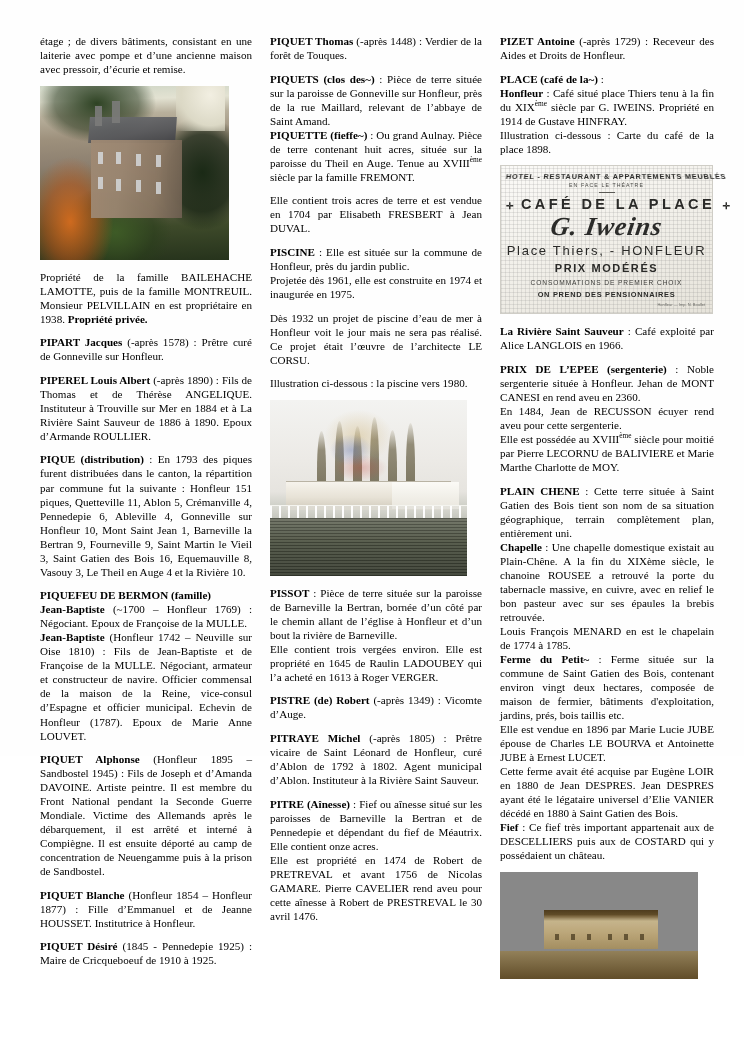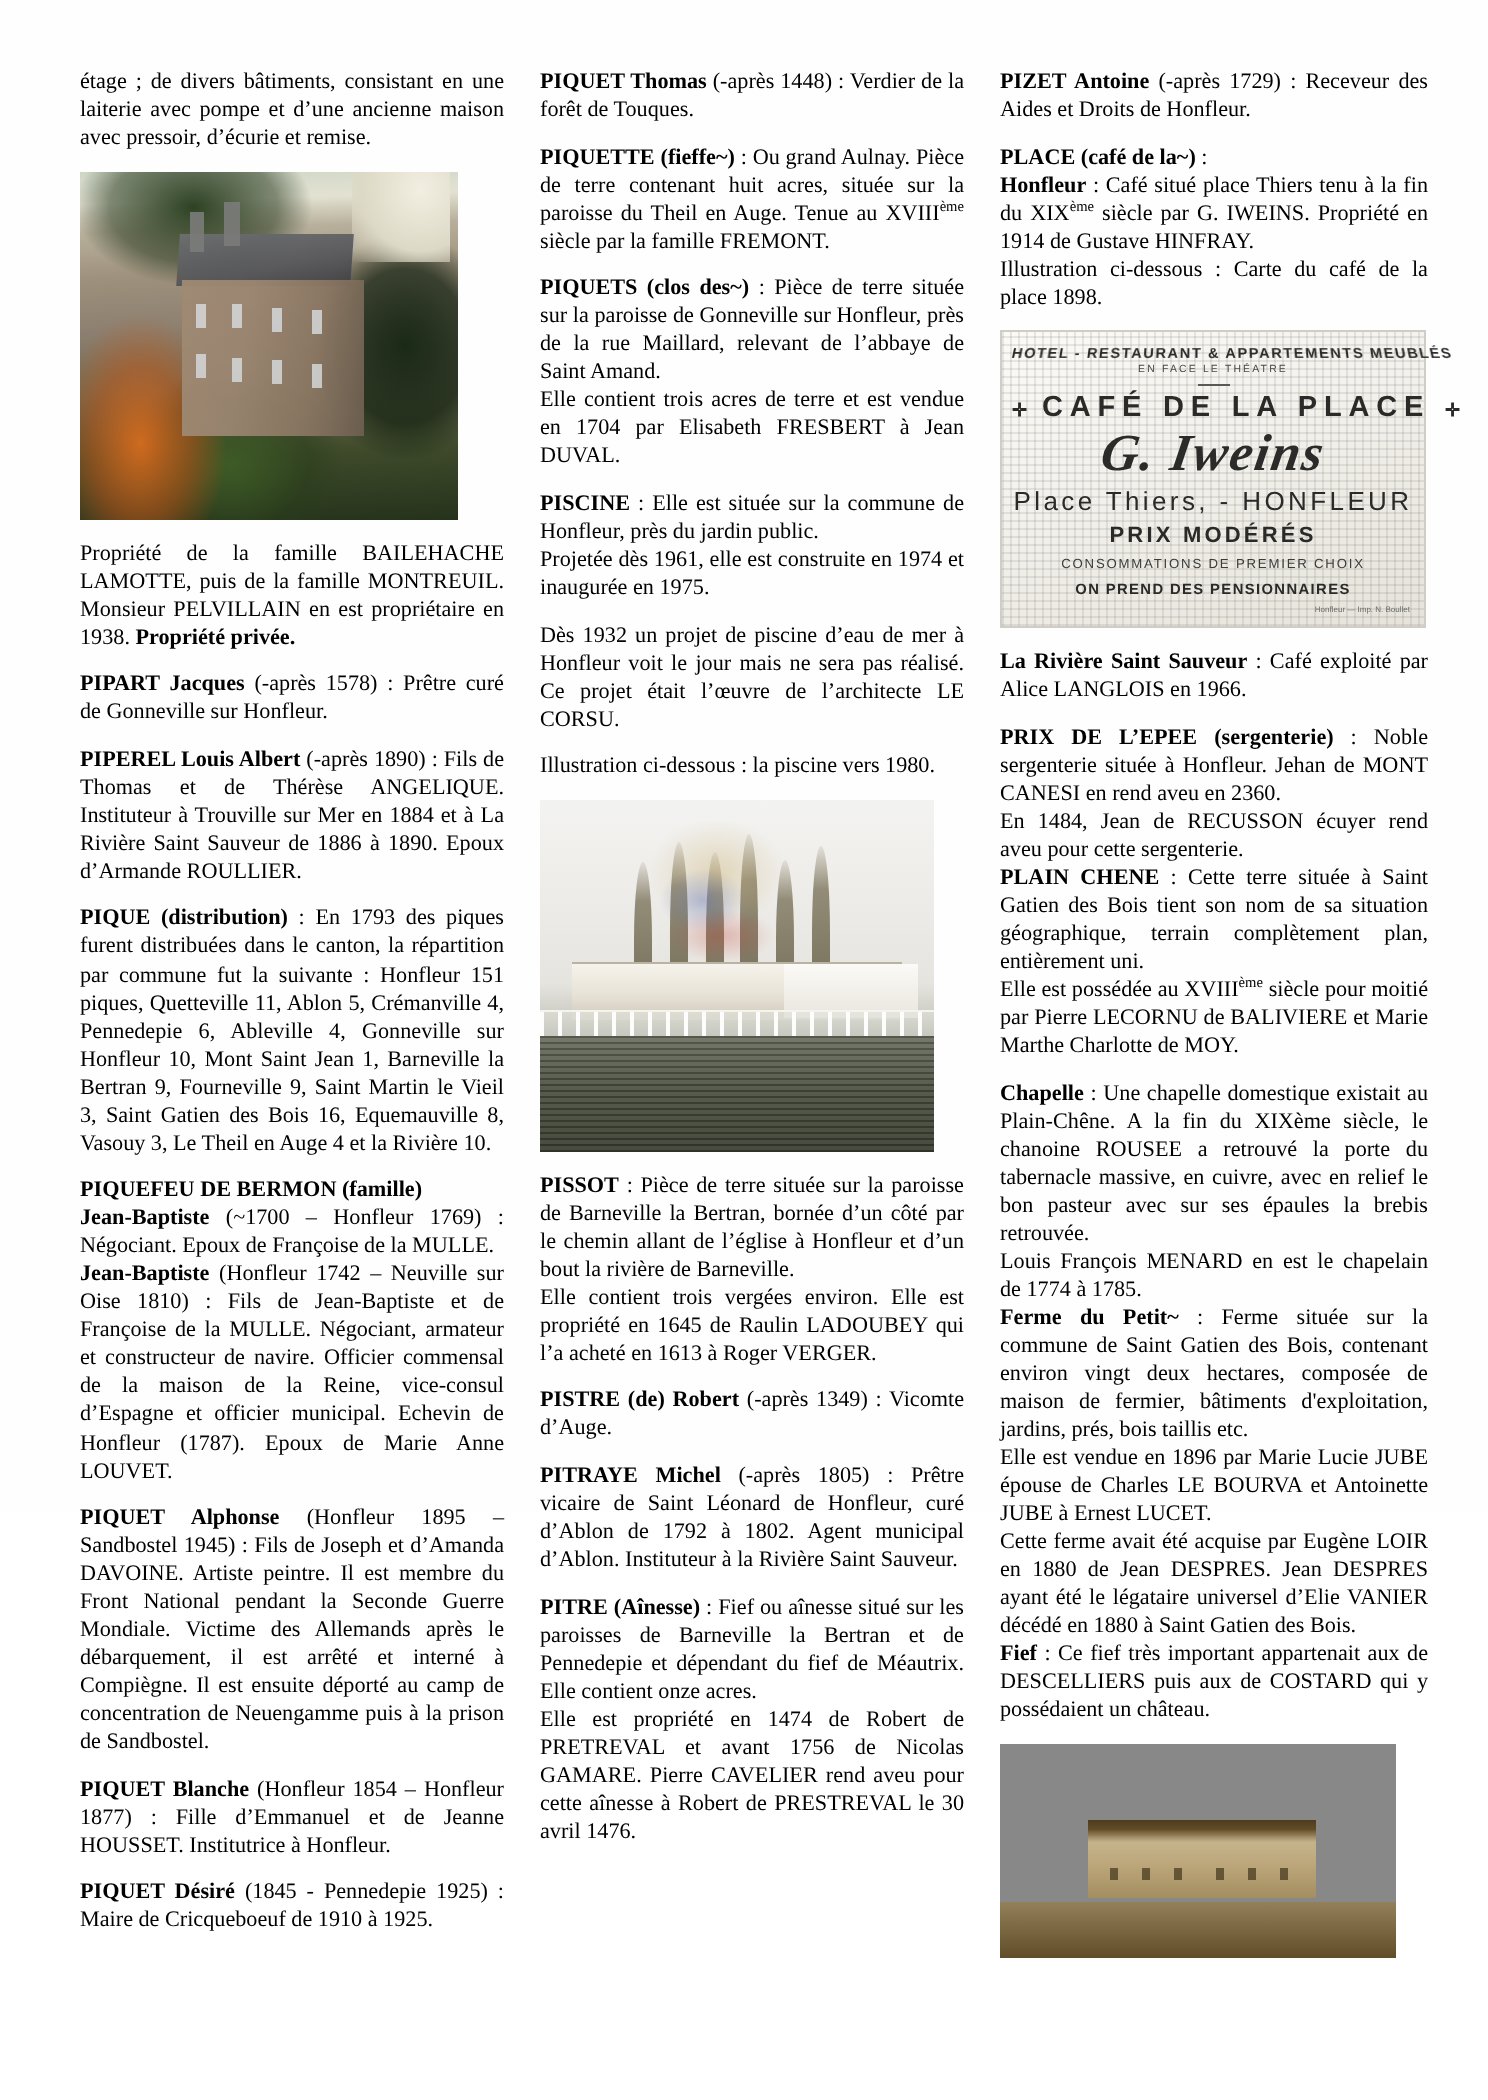--- a/index.html
+++ b/index.html
@@ -361,23 +361,23 @@
       <p class="entry"><span class="hw">PIQUET Blanche</span><span> (Honfleur 1854 – Honfleur 1877) : Fille d’Emmanuel et de Jeanne HOUSSET. Institutrice à Honfleur.</span></p>
 
       <p class="entry"><span class="hw">PIQUET Désiré</span><span> (1845 - Pennedepie 1925) : Maire de Cricqueboeuf de 1910 à 1925.</span></p>
 
     </div>
 
     <div class="col col-2">
 
       <p class="entry"><span class="hw">PIQUET Thomas</span><span> (-après 1448) : Verdier de la forêt de Touques.</span></p>
 
+      <p class="entry tight"><span class="hw">PIQUETS (clos des~)</span><span> : Pièce de terre située sur la paroisse de Gonneville sur Honfleur, près de la rue Maillard, relevant de l’abbaye de Saint Amand.</span></p>
+
       <p class="entry"><span class="hw">PIQUETTE (fieffe~)</span><span> : Ou grand Aulnay. Pièce de terre contenant huit acres, située sur la paroisse du Theil en Auge. Tenue au XVIII</span><span class="sup">ème</span><span> siècle par la famille FREMONT.</span></p>
-
-      <p class="entry tight"><span class="hw">PIQUETS (clos des~)</span><span> : Pièce de terre située sur la paroisse de Gonneville sur Honfleur, près de la rue Maillard, relevant de l’abbaye de Saint Amand.</span></p>
       <p class="entry">Elle contient trois acres de terre et est vendue en 1704 par Elisabeth FRESBERT à Jean DUVAL.</p>
 
 
       <p class="entry tight"><span class="hw">PISCINE</span><span> : Elle est située sur la commune de Honfleur, près du jardin public.</span></p>
       <p class="entry">Projetée dès 1961, elle est construite en 1974 et inaugurée en 1975.</p>
       <p class="entry">Dès 1932 un projet de piscine d’eau de mer à Honfleur voit le jour mais ne sera pas réalisé. Ce projet était l’œuvre de l’architecte LE CORSU.</p>
       <p class="entry">Illustration ci-dessous : la piscine vers 1980.</p>
 
       <figure>
         <div class="photo photo-pool">
@@ -427,23 +427,23 @@
           <div class="card-cons">CONSOMMATIONS DE PREMIER CHOIX</div>
           <div class="card-pens">ON PREND DES PENSIONNAIRES</div>
           <div class="card-imp">Honfleur — Imp. N. Boullet</div>
         </div>
       </figure>
 
       <p class="entry"><span class="hw">La Rivière Saint Sauveur</span><span> : Café exploité par Alice LANGLOIS en 1966.</span></p>
 
       <p class="entry tight"><span class="hw">PRIX DE L’EPEE (sergenterie)</span><span> : Noble sergenterie située à Honfleur. Jehan de MONT CANESI en rend aveu en 2360.</span></p>
       <p class="entry tight">En 1484, Jean de RECUSSON écuyer rend aveu pour cette sergenterie.</p>
+      <p class="entry"><span>Elle est possédée au XVIII</span><span class="sup">ème</span><span> siècle pour moitié par Pierre LECORNU de BALIVIERE et Marie Marthe Charlotte de MOY.</span></p>
+
       <p class="entry tight"><span class="hw">PLAIN CHENE</span><span> : Cette terre située à Saint Gatien des Bois tient son nom de sa situation géographique, terrain complètement plan, entièrement uni.</span></p>
-
-      <p class="entry"><span>Elle est possédée au XVIII</span><span class="sup">ème</span><span> siècle pour moitié par Pierre LECORNU de BALIVIERE et Marie Marthe Charlotte de MOY.</span></p>
 
       <p class="entry tight"><span class="hw">Chapelle</span><span> : Une chapelle domestique existait au Plain-Chêne. A la fin du XIXème siècle, le chanoine ROUSEE a retrouvé la porte du tabernacle massive, en cuivre, avec en relief le bon pasteur avec sur ses épaules la brebis retrouvée.</span></p>
       <p class="entry tight">Louis François MENARD en est le chapelain de 1774 à 1785.</p>
 
       <p class="entry tight"><span class="hw">Ferme du Petit~</span><span> : Ferme située sur la commune de Saint Gatien des Bois, contenant environ vingt deux hectares, composée de maison de fermier, bâtiments d'exploitation, jardins, prés, bois taillis etc.</span></p>
       <p class="entry tight">Elle est vendue en 1896 par Marie Lucie JUBE épouse de Charles LE BOURVA et Antoinette JUBE à Ernest LUCET.</p>
       <p class="entry tight">Cette ferme avait été acquise par Eugène LOIR en 1880 de Jean DESPRES. Jean DESPRES ayant été le légataire universel d’Elie VANIER décédé en 1880 à Saint Gatien des Bois.</p>
 
       <p class="entry"><span class="hw">Fief</span><span> : Ce fief très important appartenait aux de DESCELLIERS puis aux de COSTARD qui y possédaient un château.</span></p>
 

